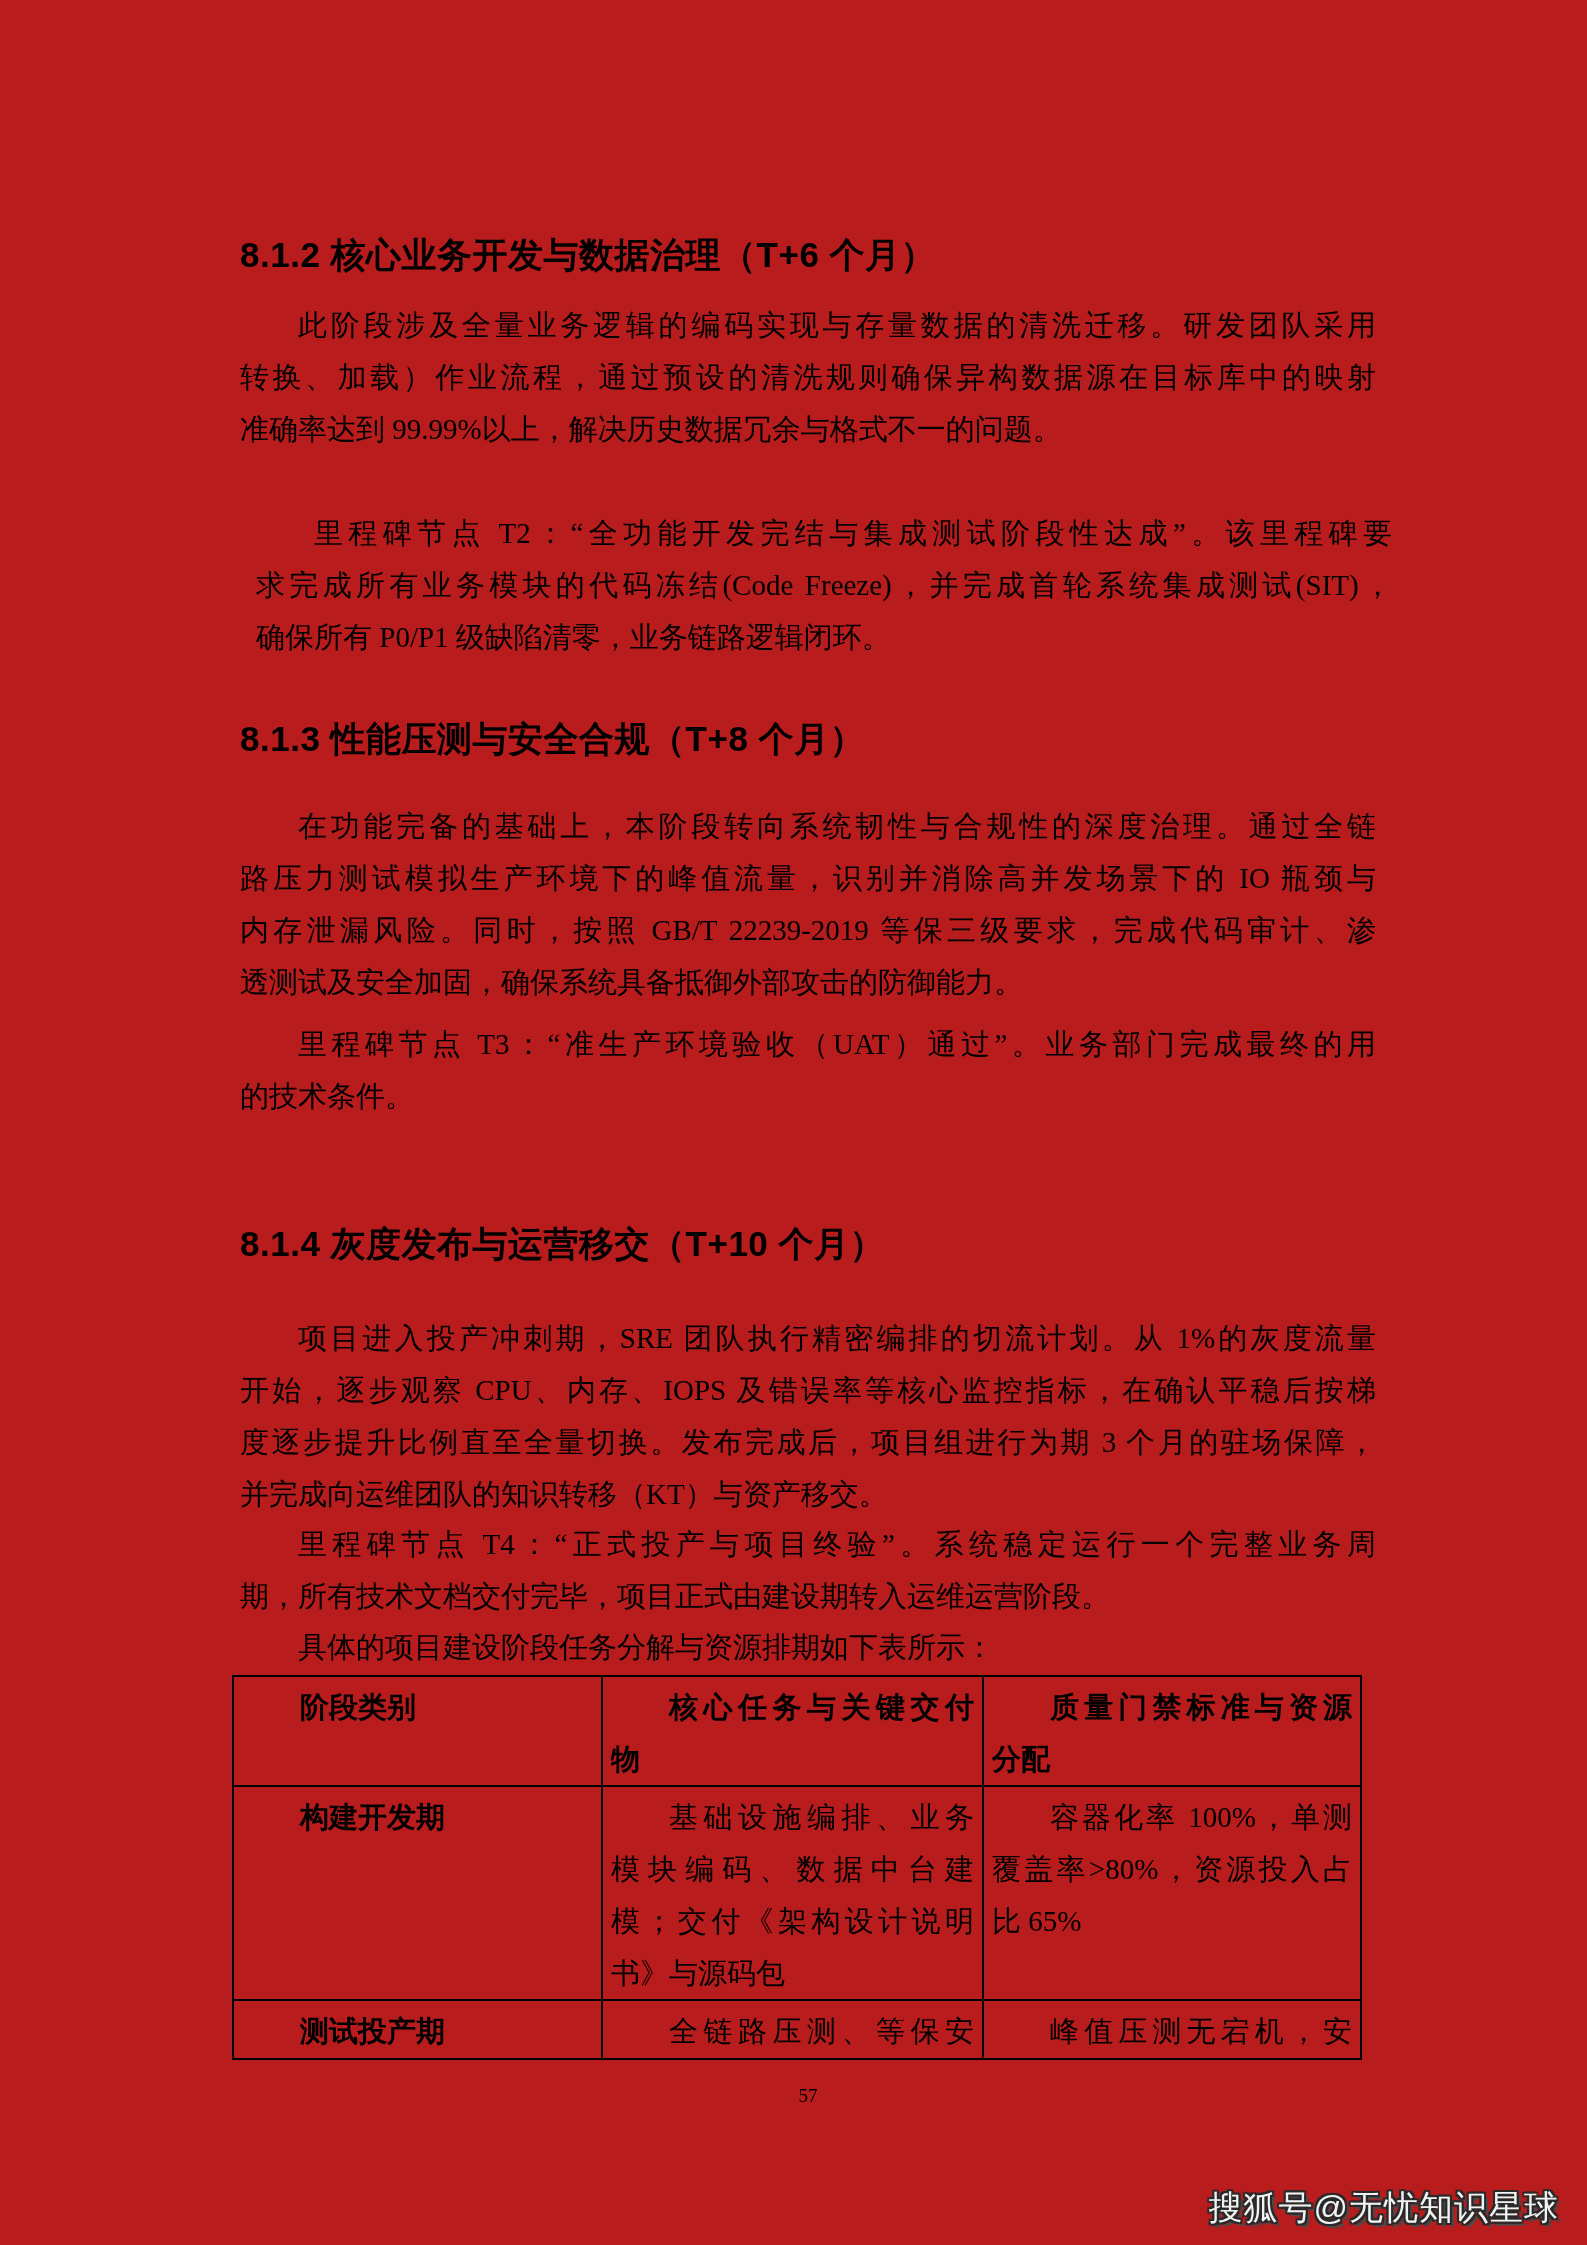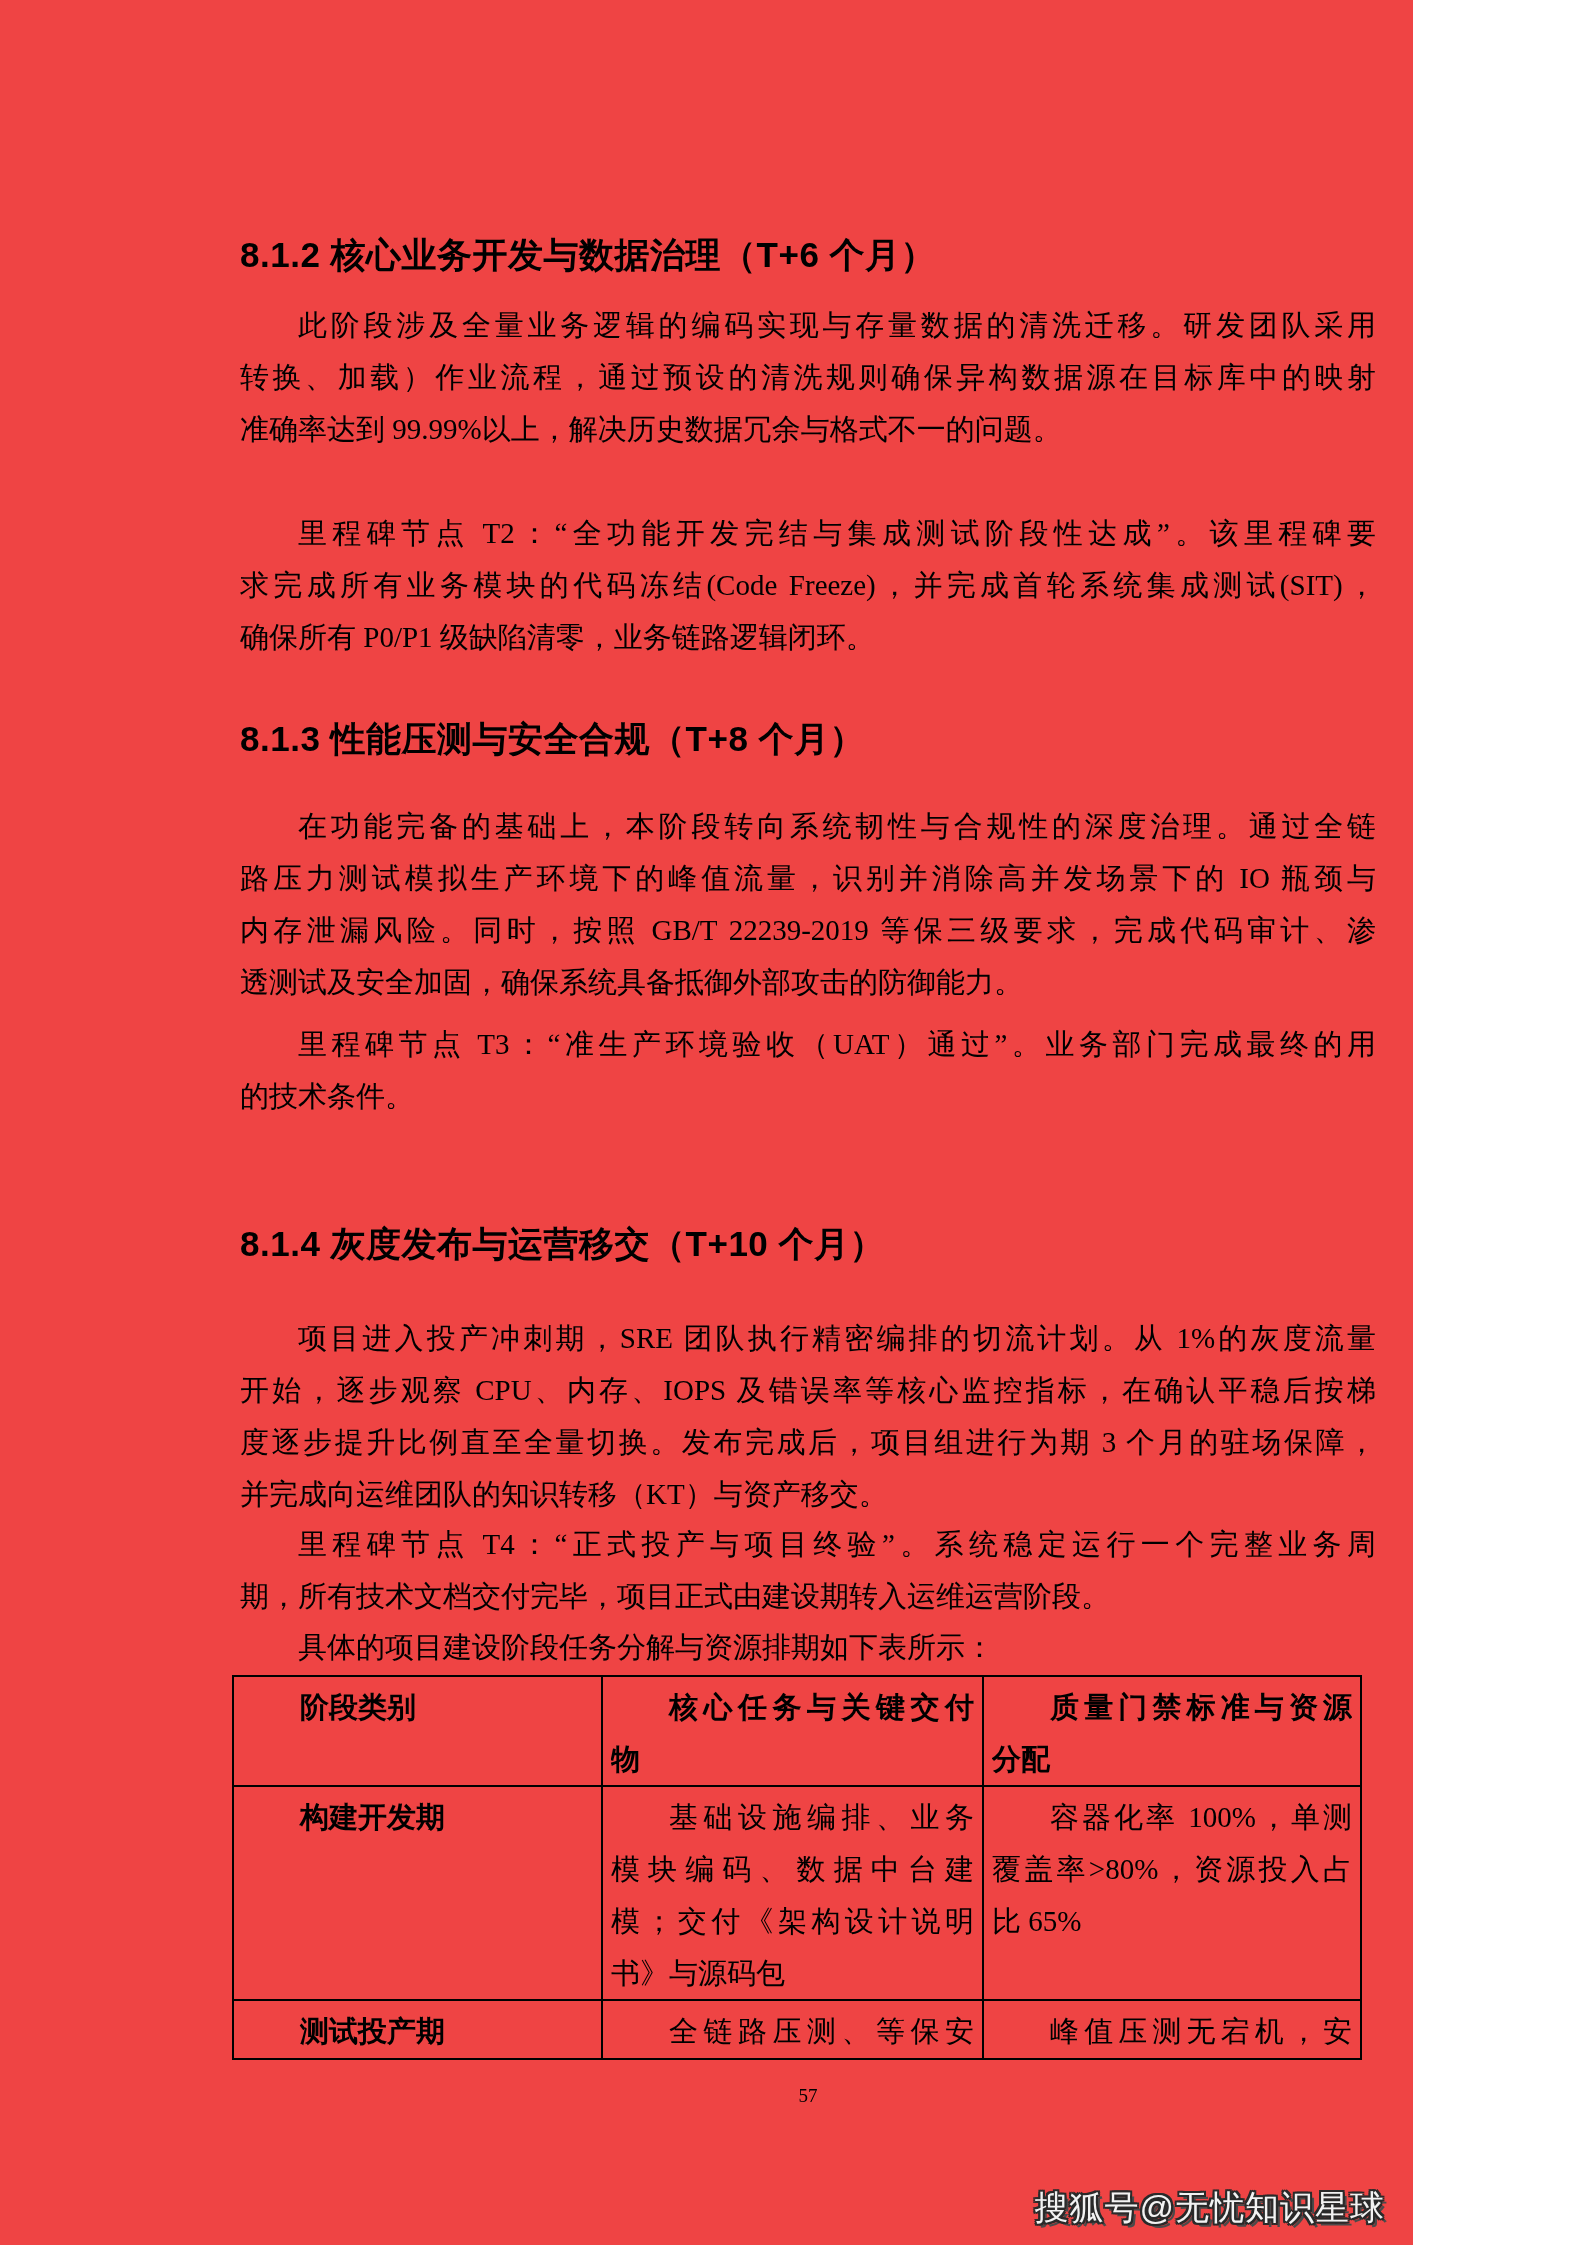--- a/index.html
+++ b/index.html
@@ -1,17 +1,17 @@
 <!DOCTYPE html>
 <html><head>
 <meta charset="utf-8">
 <style>
   html,body{margin:0;padding:0;background:#fff;}
   .page{
-    position:relative;width:1413px;height:2245px;background:#ef4444;
+    position:relative;width:1587px;height:2245px;background:#b91c1c;
     color:#000;font-family:"Liberation Serif","DejaVu Serif",serif;overflow:hidden;
   }
   .h{
     position:absolute;left:240px;white-space:nowrap;
     font-family:"Liberation Sans","DejaVu Sans",sans-serif;
     font-weight:700;font-size:35px;line-height:40px;letter-spacing:0.5px;
   }
   .para{position:absolute;left:240px;width:1136px;font-size:29px;}
   .line{height:52px;line-height:52px;text-align:justify;text-align-last:justify;overflow:hidden;}
   .line.last{text-align-last:left;}
@@ -42,21 +42,21 @@
 <div class="page">
 
   <div class="h" style="top:235px;">8.1.2 核心业务开发与数据治理（T+6 个月）</div>
 
   <div class="para" style="top:299px;">
       <div class="line first">此阶段涉及全量业务逻辑的编码实现与存量数据的清洗迁移。研发团队采用</div>
       <div class="line">转换、加载）作业流程，通过预设的清洗规则确保异构数据源在目标库中的映射</div>
       <div class="line last">准确率达到 99.99%以上，解决历史数据冗余与格式不一的问题。</div>
     </div>
 
-  <div class="para" style="top:507px;">
+  <div class="para" style="top:507px;margin-left:16px;">
       <div class="line first">里程碑节点 T2：“全功能开发完结与集成测试阶段性达成”。该里程碑要</div>
       <div class="line">求完成所有业务模块的代码冻结(Code Freeze)，并完成首轮系统集成测试(SIT)，</div>
       <div class="line last">确保所有 P0/P1 级缺陷清零，业务链路逻辑闭环。</div>
     </div>
 
   <div class="h" style="top:719px;">8.1.3 性能压测与安全合规（T+8 个月）</div>
 
   <div class="para" style="top:800px;">
       <div class="line first">在功能完备的基础上，本阶段转向系统韧性与合规性的深度治理。通过全链</div>
       <div class="line">路压力测试模拟生产环境下的峰值流量，识别并消除高并发场景下的 IO 瓶颈与</div>

